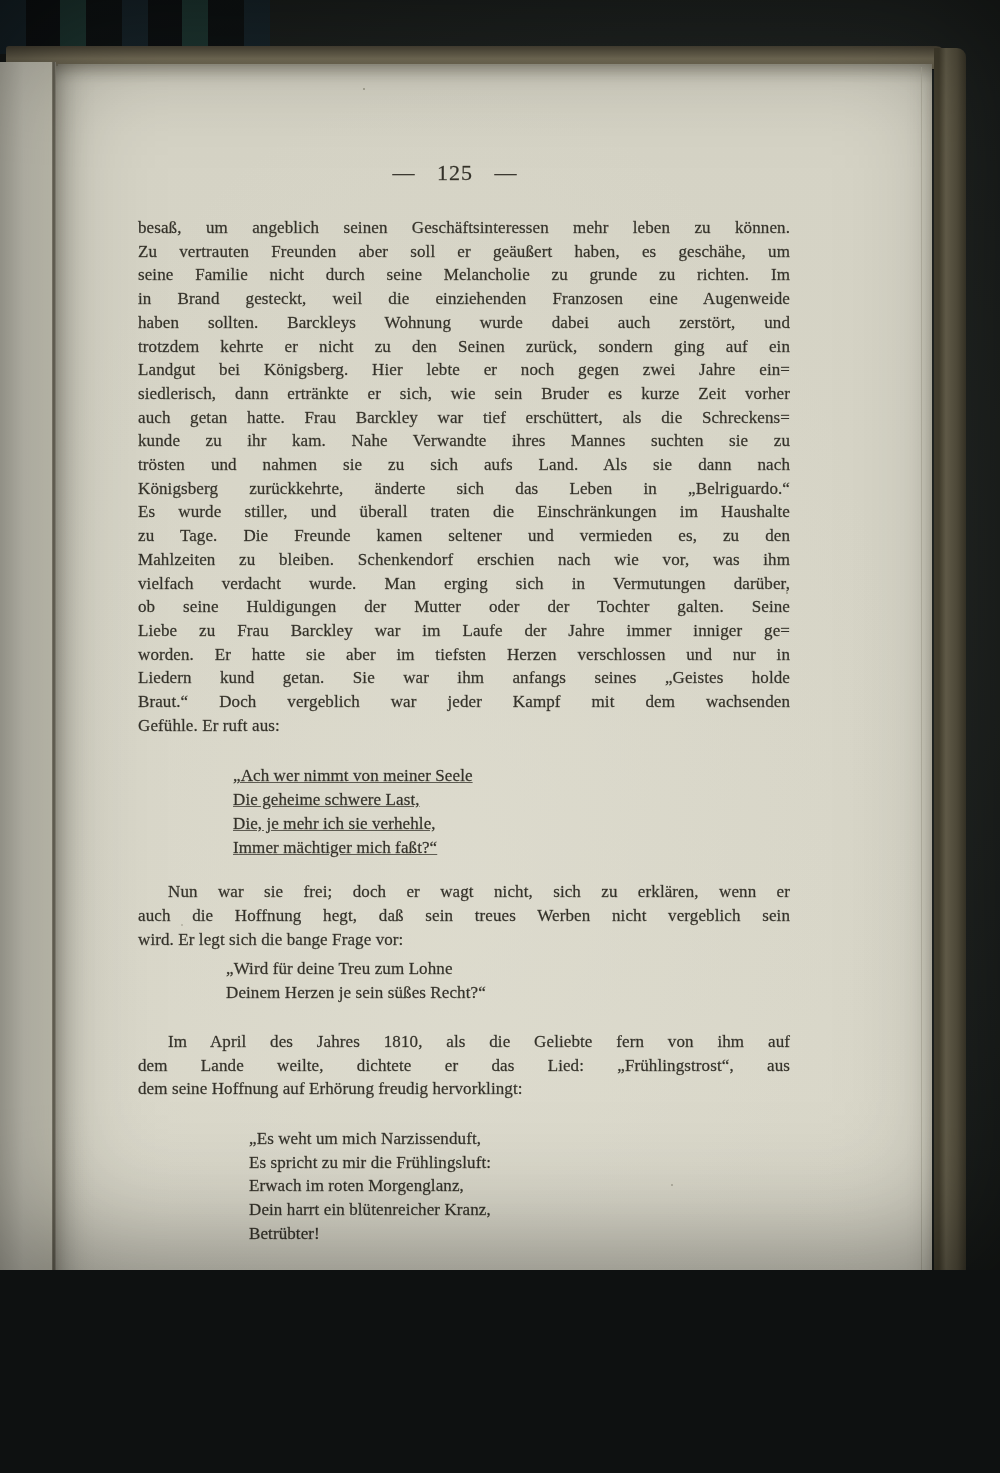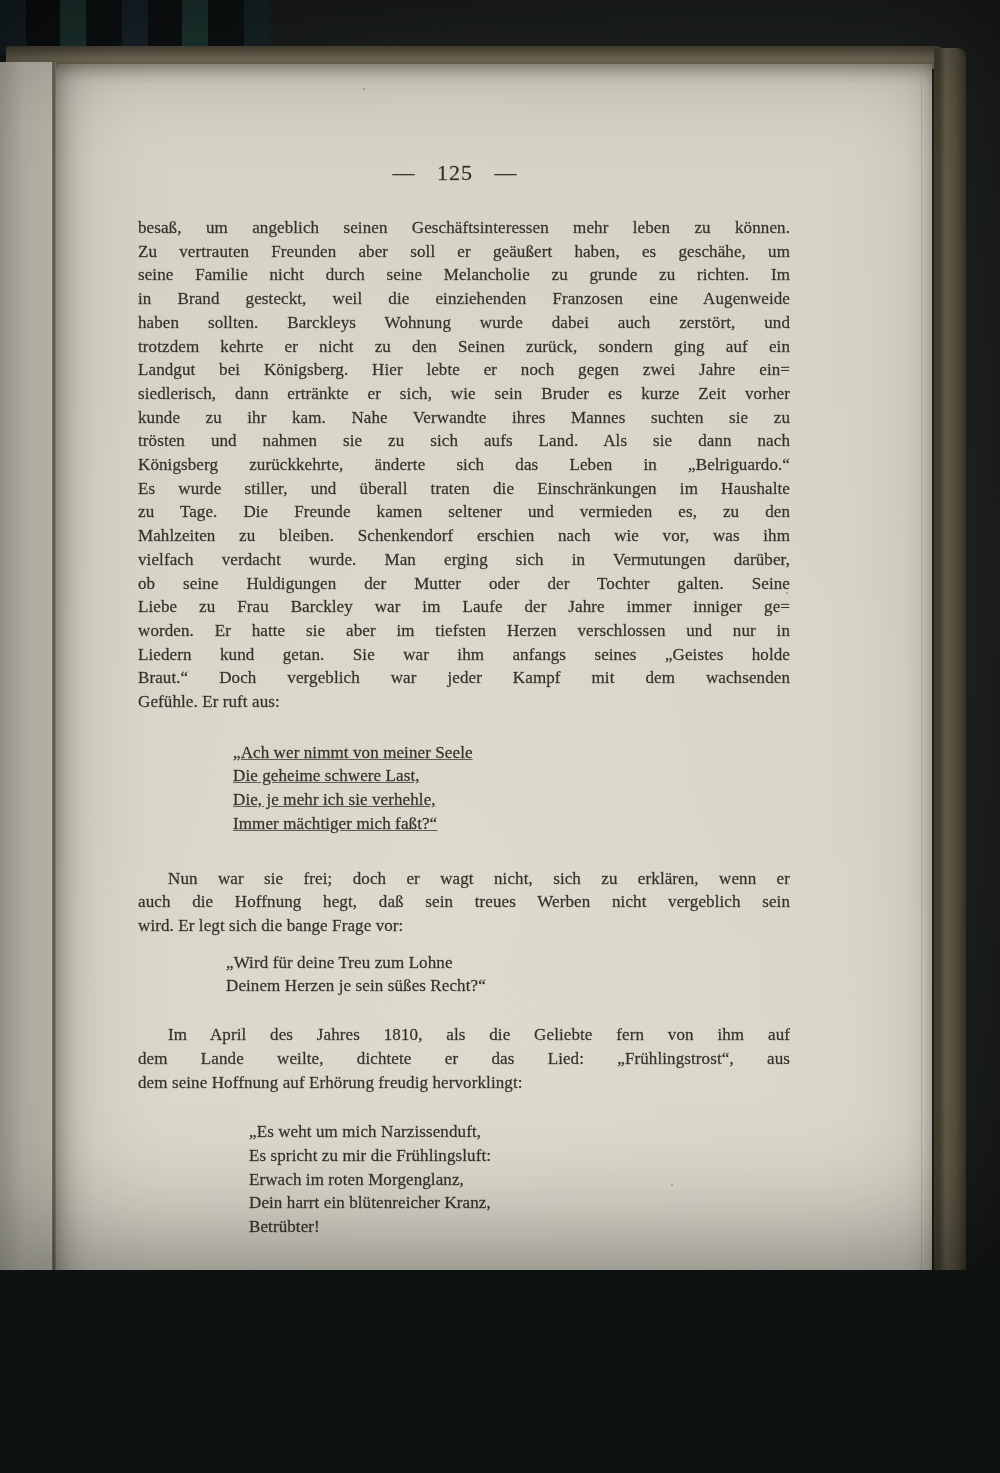--- a/index.html
+++ b/index.html
@@ -77,22 +77,22 @@
   }
   .textblock{
     position:absolute;left:82px;top:152px;width:652px;
     font-size:17px;line-height:23.7px;letter-spacing:.1px;
   }
   .tline{min-height:23.7px;}
   .jline{text-align:justify;text-align-last:justify;text-justify:inter-word;}
   .find{text-indent:30px;}
   .block{margin:0;}
   .block-1{margin-top:27px;margin-left:95px;text-decoration:underline;}
-  .block-2{margin-top:31px;}
-  .block-3{margin-top:13px;margin-left:88px;}
+  .block-2{margin-top:21px;}
+  .block-3{margin-top:6px;margin-left:88px;}
   .block-4{margin-top:25px;}
   .block-5{margin-top:26px;margin-left:111px;}
 </style>
 </head>
 <body>
 
 <div class="scene">
   <div class="bg-stripes"></div>
   <div class="cover-top"></div>
   <div class="cover-right"></div>
@@ -111,20 +111,21 @@
     <div class="textblock ink">
         <div class="block block-0 paragraph">
           <div class="tline jline">besaß, um angeblich seinen Geschäftsinteressen mehr leben zu können.</div>
           <div class="tline jline">Zu vertrauten Freunden aber soll er geäußert haben, es geschähe, um</div>
           <div class="tline jline">seine Familie nicht durch seine Melancholie zu grunde zu richten. Im</div>
           <div class="tline jline">in Brand gesteckt, weil die einziehenden Franzosen eine Augenweide</div>
           <div class="tline jline">haben sollten. Barckleys Wohnung wurde dabei auch zerstört, und</div>
           <div class="tline jline">trotzdem kehrte er nicht zu den Seinen zurück, sondern ging auf ein</div>
           <div class="tline jline">Landgut bei Königsberg. Hier lebte er noch gegen zwei Jahre ein=</div>
           <div class="tline jline">siedlerisch, dann ertränkte er sich, wie sein Bruder es kurze Zeit vorher</div>
+          <div class="tline jline">auch getan hatte. Frau Barckley war tief erschüttert, als die Schreckens=</div>
           <div class="tline jline">kunde zu ihr kam. Nahe Verwandte ihres Mannes suchten sie zu</div>
           <div class="tline jline">trösten und nahmen sie zu sich aufs Land. Als sie dann nach</div>
           <div class="tline jline">Königsberg zurückkehrte, änderte sich das Leben in „Belriguardo.“</div>
           <div class="tline jline">Es wurde stiller, und überall traten die Einschränkungen im Haushalte</div>
           <div class="tline jline">zu Tage. Die Freunde kamen seltener und vermieden es, zu den</div>
           <div class="tline jline">Mahlzeiten zu bleiben. Schenkendorf erschien nach wie vor, was ihm</div>
           <div class="tline jline">vielfach verdacht wurde. Man erging sich in Vermutungen darüber,</div>
           <div class="tline jline">ob seine Huldigungen der Mutter oder der Tochter galten. Seine</div>
           <div class="tline jline">Liebe zu Frau Barckley war im Laufe der Jahre immer inniger ge=</div>
           <div class="tline jline">worden. Er hatte sie aber im tiefsten Herzen verschlossen und nur in</div>

